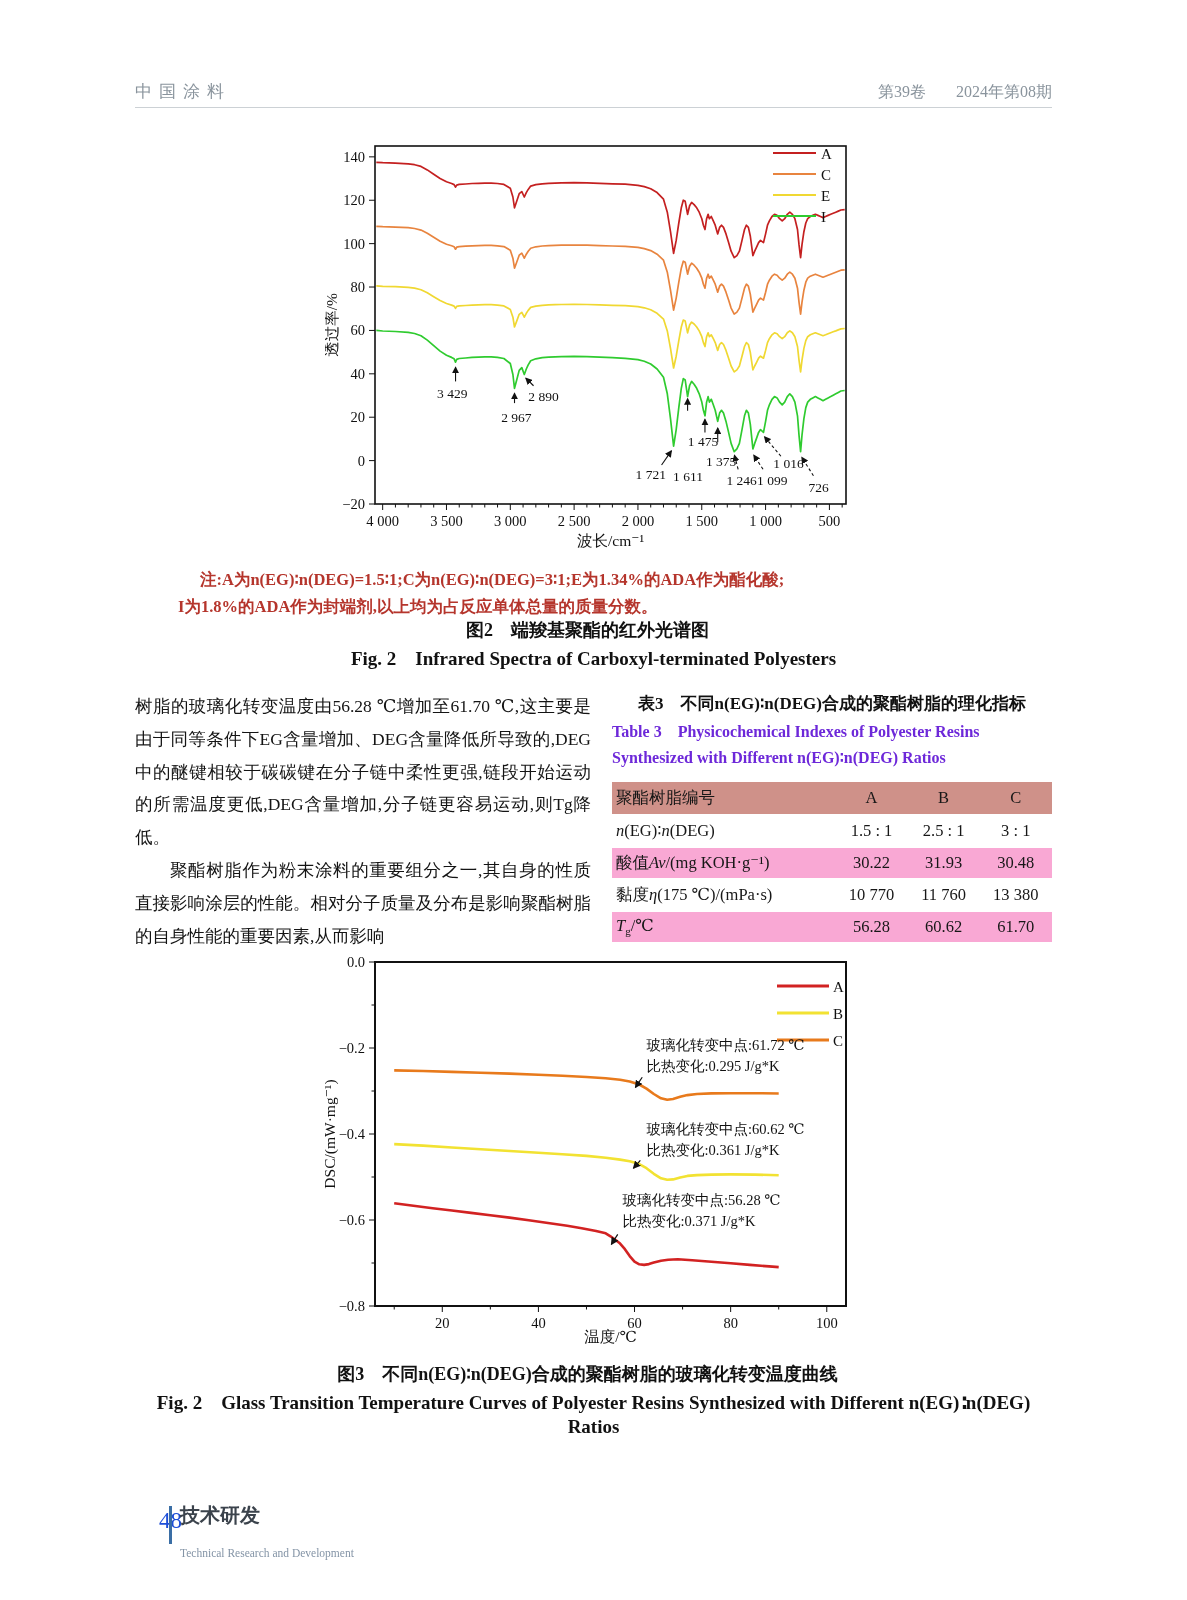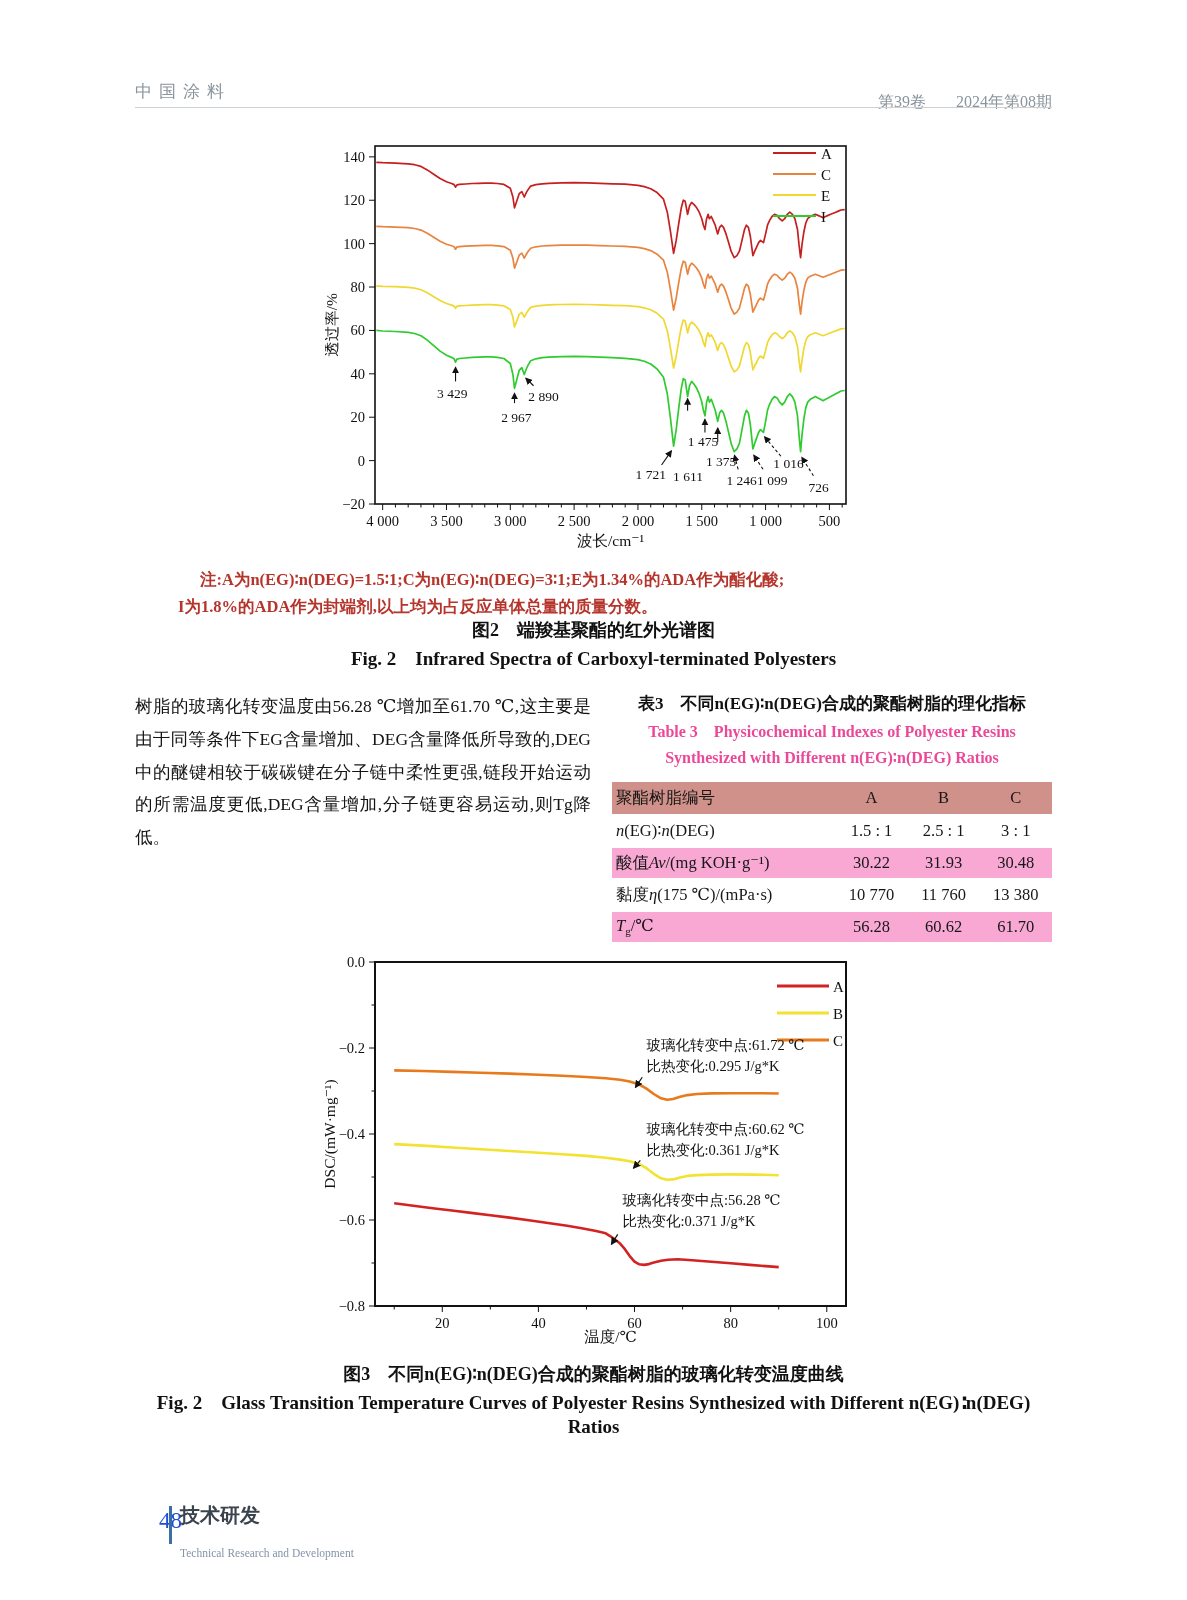--- a/index.html
+++ b/index.html
@@ -1,41 +1,41 @@
 <!DOCTYPE html>
 <html><head>
 <meta charset="utf-8">
 <style>
   html,body{margin:0;padding:0;background:#ffffff;}
   .page{position:relative;width:1187px;height:1600px;background:#ffffff;overflow:hidden;
         font-family:"Liberation Serif","DejaVu Serif",serif;color:#1a1a1a;}
   .abs{position:absolute;}
   
   .hdr-left{left:135px;top:80px;font-size:17px;color:#8a949d;letter-spacing:7px;}
-  .hdr-right{right:135px;top:82px;font-size:16px;color:#8a949d;margin-top:10px;}
+  .hdr-right{right:135px;top:82px;font-size:16px;color:#8a949d;}
   .hdr-right span{margin-left:26px;}
   .hdr-rule{left:135px;width:917px;top:107px;height:1px;background:#ccd1d5;}
   
   .fig2-wrap{left:325px;top:126px;width:545px;height:436px;}
   .fig3-wrap{left:325px;top:938px;width:545px;height:412px;}
   
   .note{left:178px;top:566px;width:838px;color:#b5352c;font-size:16.5px;line-height:27px;font-weight:600;}
   .note .l1{text-indent:22px;}
   
-  .cap-cn{left:135px;width:917px;text-align:center;font-weight:700;font-size:18px;color:#111;}
+  .cap-cn{left:129px;width:917px;text-align:center;font-weight:700;font-size:18px;color:#111;}
   .cap-en{left:135px;width:917px;text-align:center;font-weight:700;font-size:19px;color:#111;}
   .fig2-cap-cn{top:618px;} .fig2-cap-en{top:646px;}
   .fig3-cap-cn{top:1362px;} .fig3-cap-en{top:1390px;}
   
   .colL{left:135px;top:690px;width:456px;font-size:17.5px;line-height:32.8px;text-align:justify;color:#141414;}
   .colL p{margin:0;}
   .colL p.indent{text-indent:2em;}
   .colR{left:612px;top:692px;width:440px;}
   .t3-title-cn{text-align:center;font-weight:700;font-size:17px;color:#111;margin:0 0 4px 0;}
-  .t3-title-en{text-align:center;font-weight:700;font-size:16px;line-height:26px;color:#ec4899;margin:0;}
+  .t3-title-en{font-weight:700;font-size:16px;line-height:26px;color:#6d28d9;margin:0;}
   table.t3{width:100%;border-collapse:separate;border-spacing:0 2px;margin-top:9px;font-size:16.5px;color:#171717;}
   table.t3 td{height:30px;padding:0 4px;}
   table.t3 td:first-child{text-align:left;white-space:nowrap;}
   table.t3 td:not(:first-child){text-align:center;}
   tr.band-hdr td{background:#cf9189;height:32px;}
   tr.band-pink td{background:#f9a8d4;}
   .it{font-style:italic;}
   sub.g{font-size:11px;}
   
   .ft-num{left:133px;top:1508px;font-size:23px;color:#1d4ed8;margin-left:26px;}
@@ -177,20 +177,21 @@
   <div class="abs note">
     <div class="l1">注:A为n(EG)∶n(DEG)=1.5∶1;C为n(EG)∶n(DEG)=3∶1;E为1.34%的ADA作为酯化酸;</div>
     <div class="l2">I为1.8%的ADA作为封端剂,以上均为占反应单体总量的质量分数。</div>
   </div>
 
   <div class="abs cap-cn fig2-cap-cn">图2　端羧基聚酯的红外光谱图</div>
   <div class="abs cap-en fig2-cap-en">Fig. 2　Infrared Spectra of Carboxyl-terminated Polyesters</div>
 
   <div class="abs colL">
     <p>树脂的玻璃化转变温度由56.28 ℃增加至61.70 ℃,这主要是由于同等条件下EG含量增加、DEG含量降低所导致的,DEG中的醚键相较于碳碳键在分子链中柔性更强,链段开始运动的所需温度更低,DEG含量增加,分子链更容易运动,则Tg降低。</p>
+    <p class="indent">聚酯树脂作为粉末涂料的重要组分之一,其自身的性质直接影响涂层的性能。相对分子质量及分布是影响聚酯树脂的自身性能的重要因素,从而影响</p>
   </div>
 
   <div class="abs colR">
     <p class="t3-title-cn">表3　不同n(EG)∶n(DEG)合成的聚酯树脂的理化指标</p>
     <p class="t3-title-en">Table 3　Physicochemical Indexes of Polyester Resins</p>
     <p class="t3-title-en">Synthesized with Different n(EG)∶n(DEG) Ratios</p>
     <table class="t3">
         <tbody id="t3-body">
           <tr class="band-hdr">
             <td><span>聚酯树脂编号</span></td>

